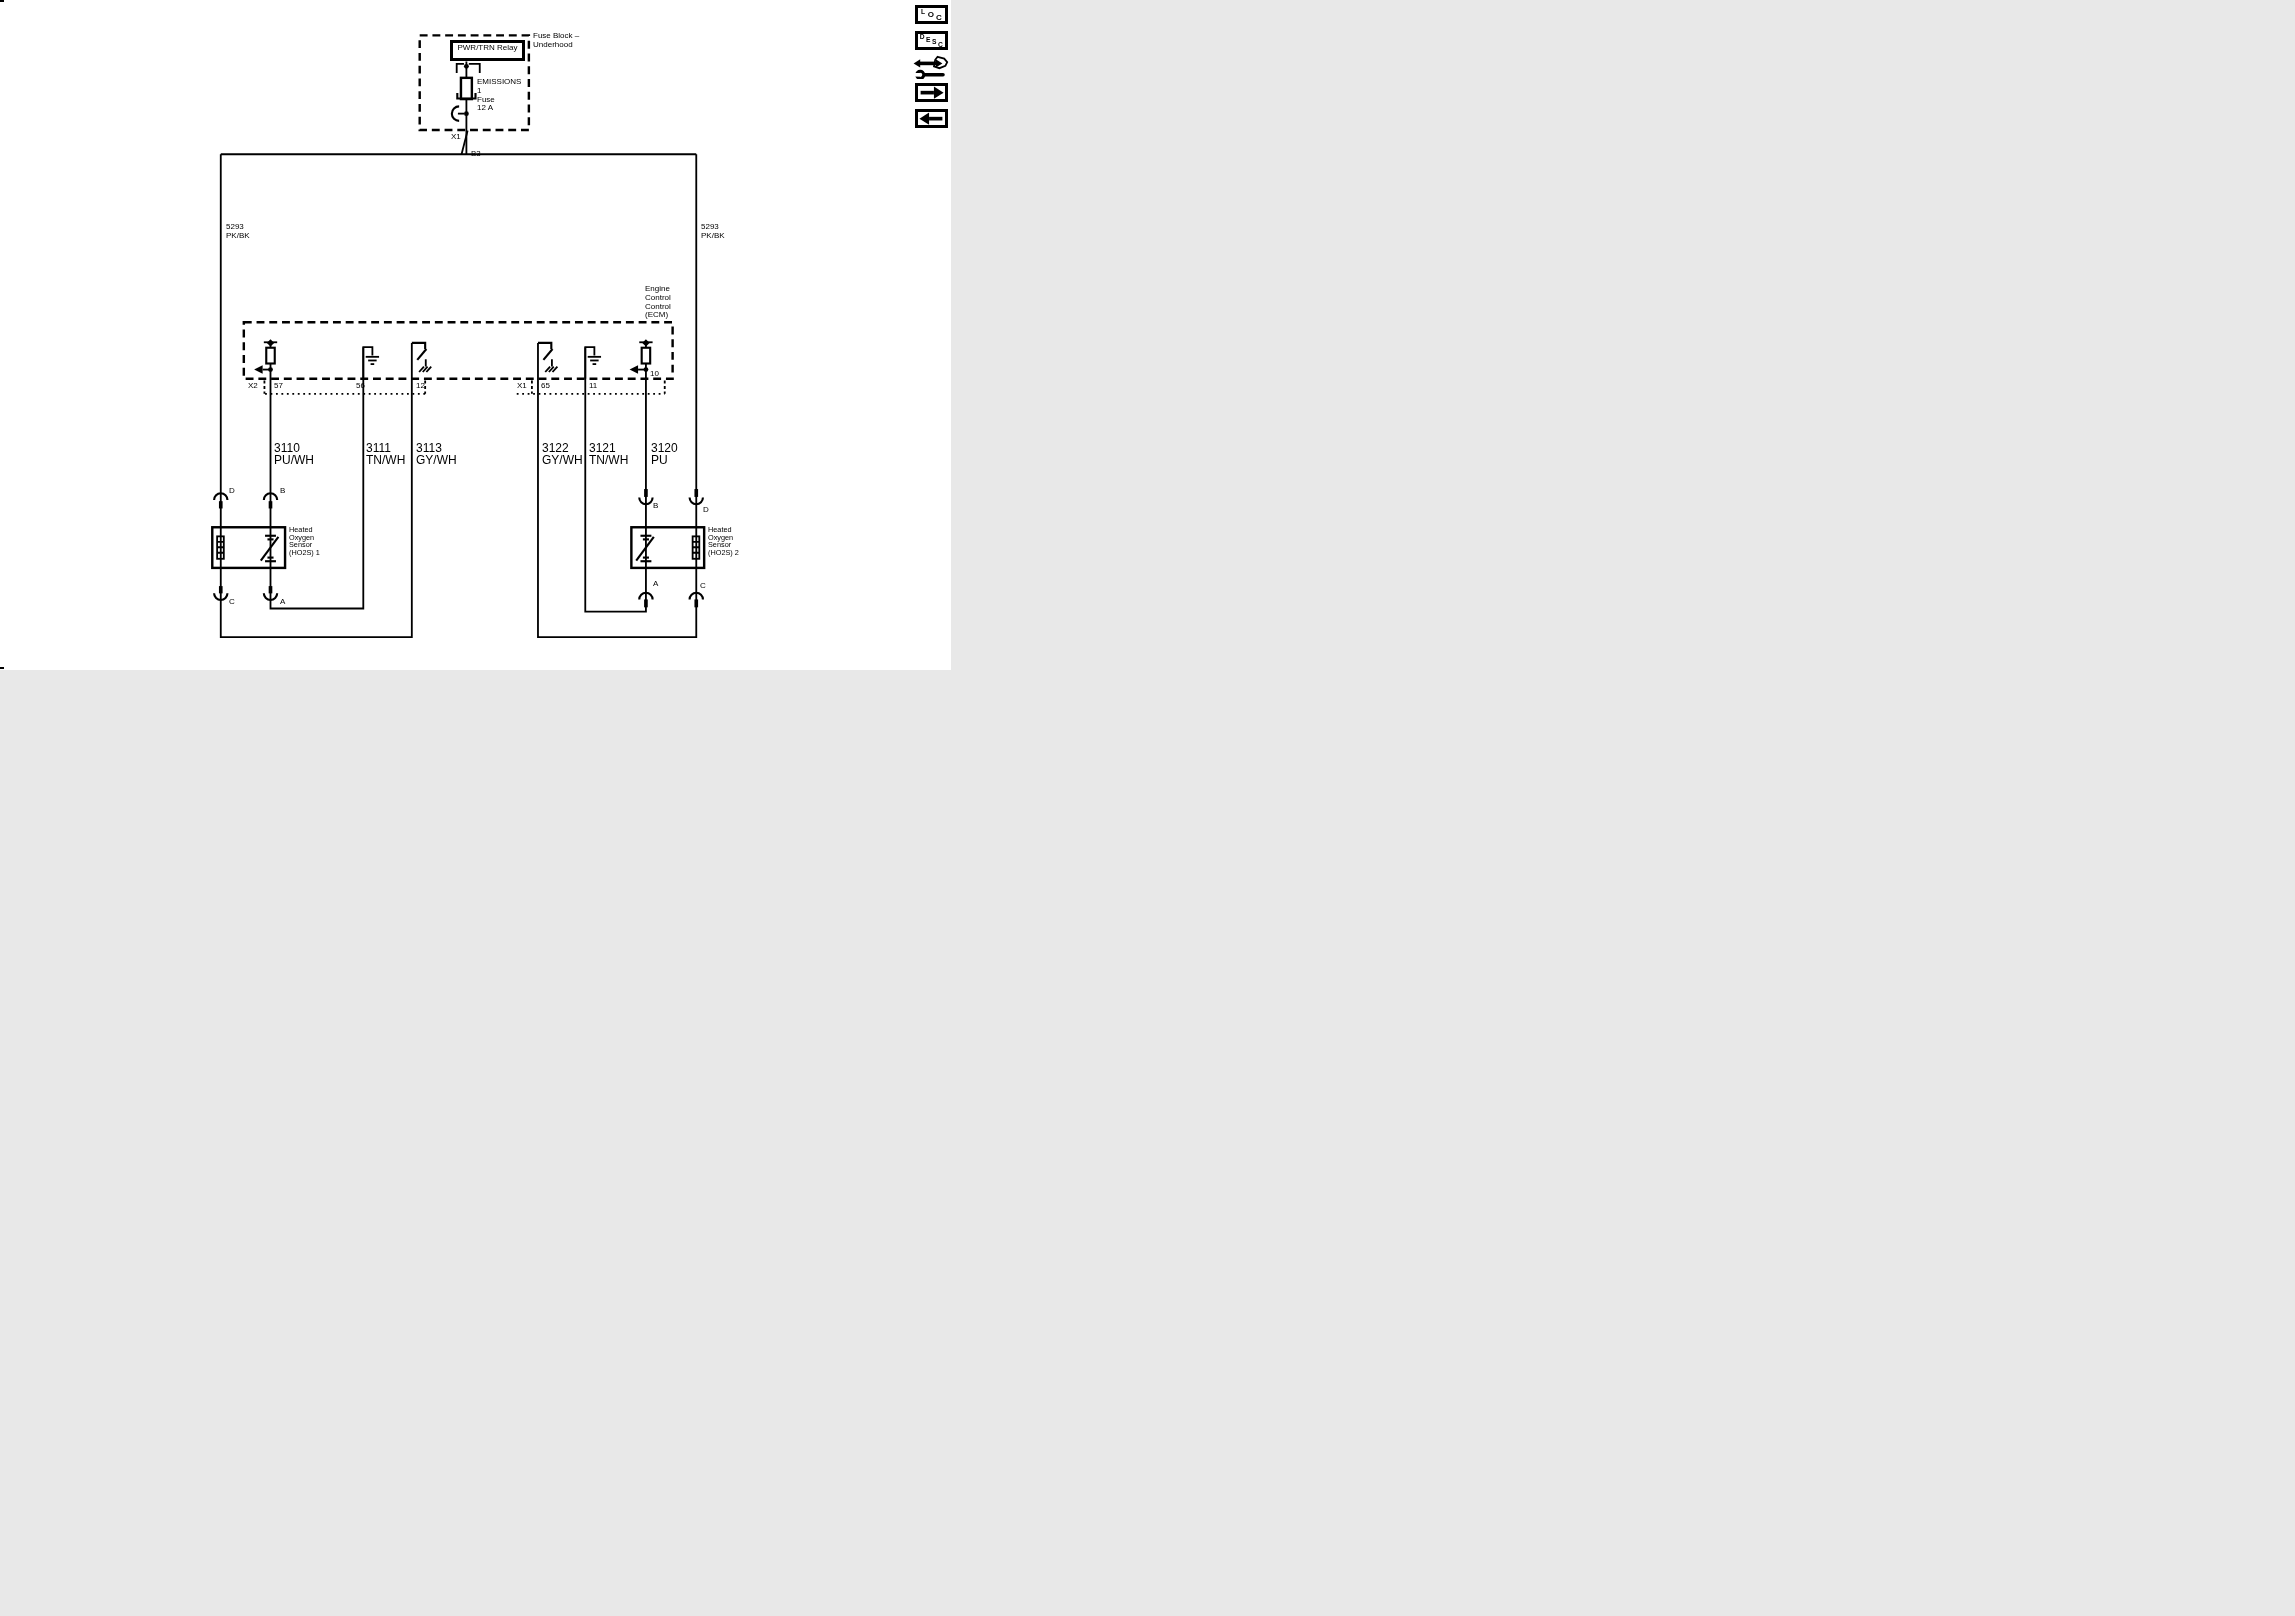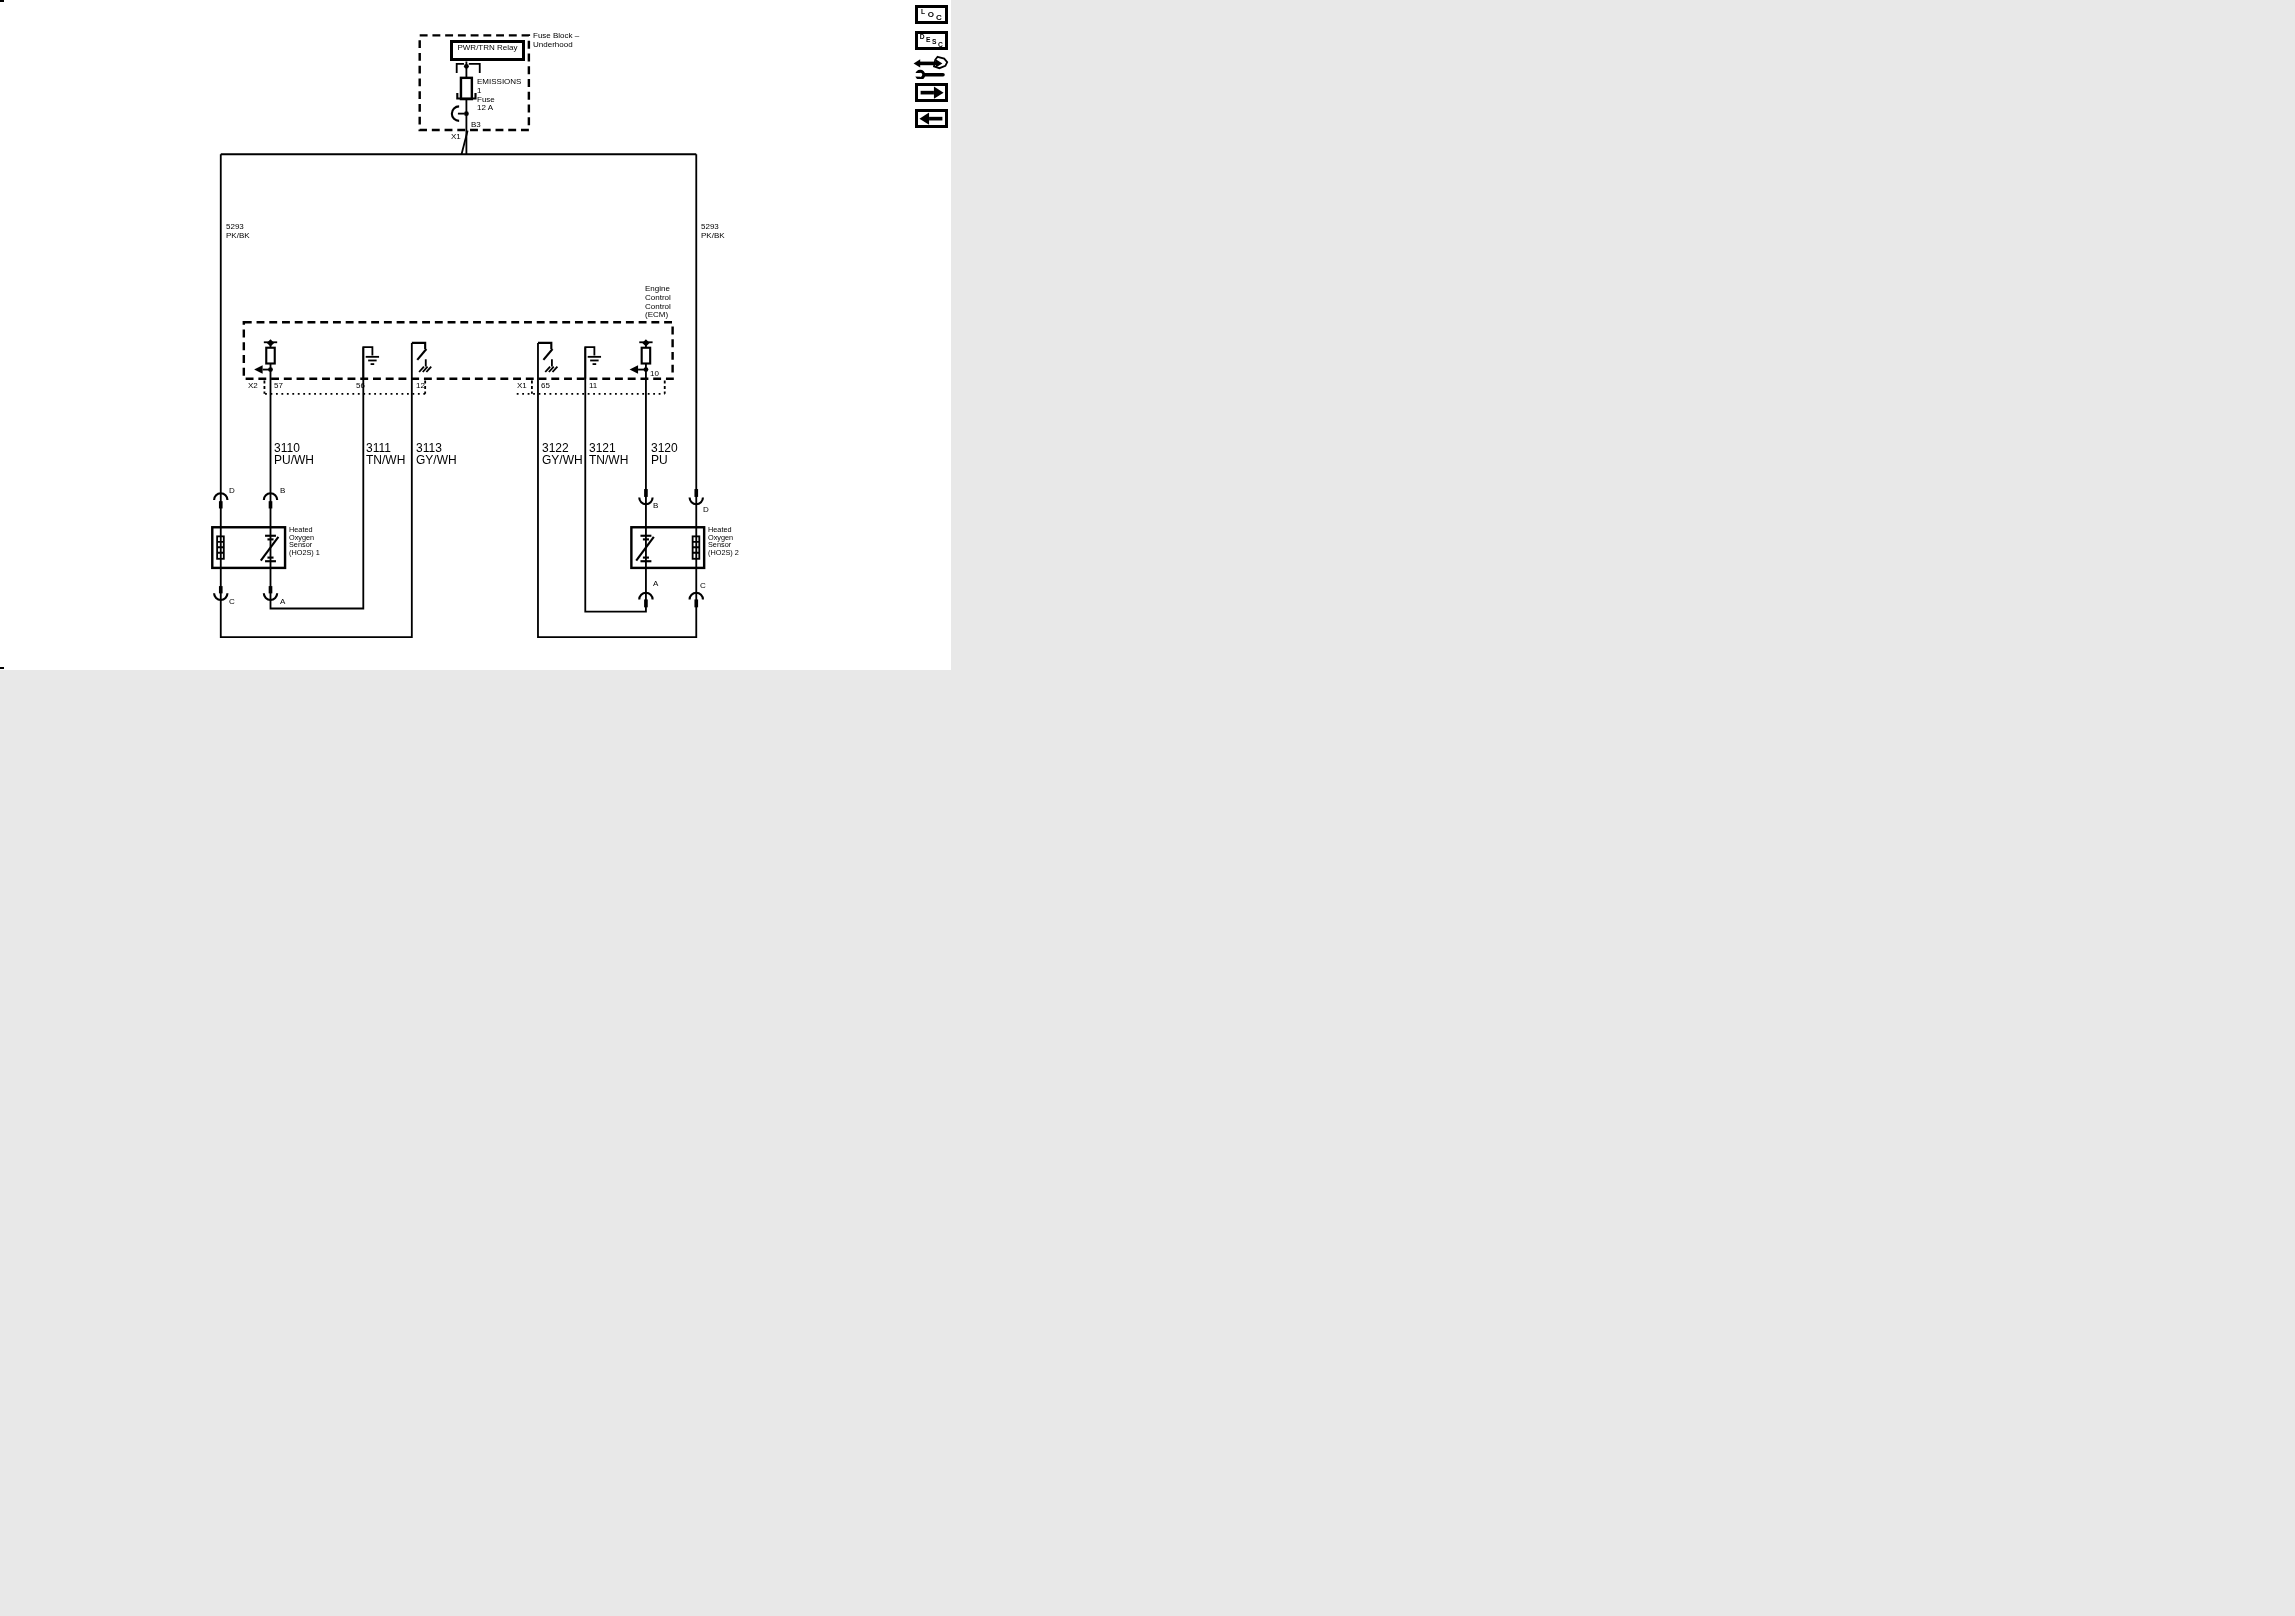--- a/index.html
+++ b/index.html
@@ -193,21 +193,21 @@
   </div>
 
   <div class="lbl" style="left:477px;top:78px;line-height:8.8px">
     <div>EMISSIONS</div>
     <div>1</div>
     <div>Fuse</div>
     <div>12 A</div>
   </div>
 
   <div class="lbl" style="left:451px;top:133px">X1</div>
-  <div class="lbl" style="left:471px;top:121px">B3</div>
+  <div class="lbl" style="left:471px;top:150px">B3</div>
 
   <div class="lbl" style="left:226px;top:223px">
     <div>5293</div>
     <div>PK/BK</div>
   </div>
   <div class="lbl" style="left:701px;top:223px">
     <div>5293</div>
     <div>PK/BK</div>
   </div>
 

